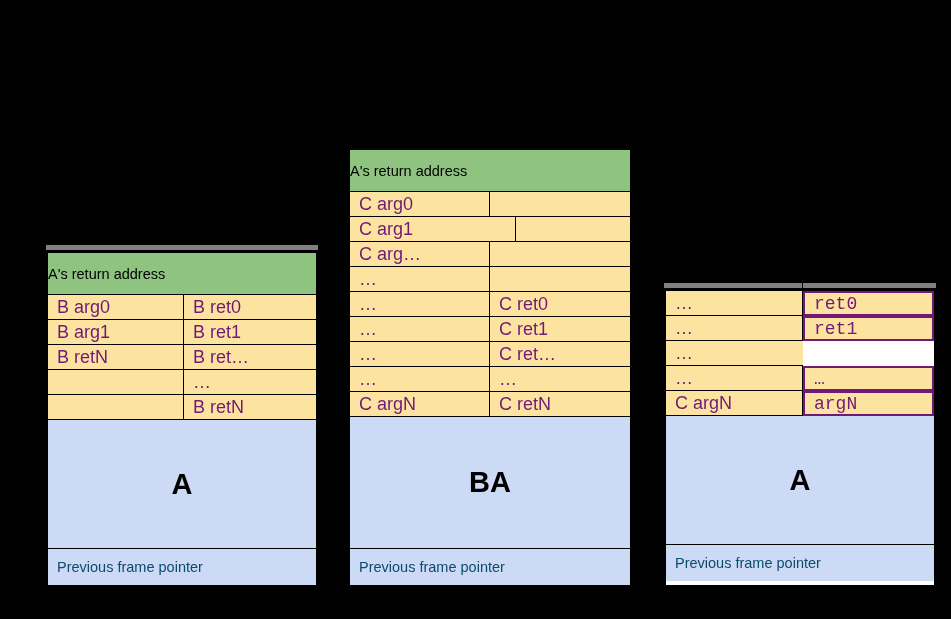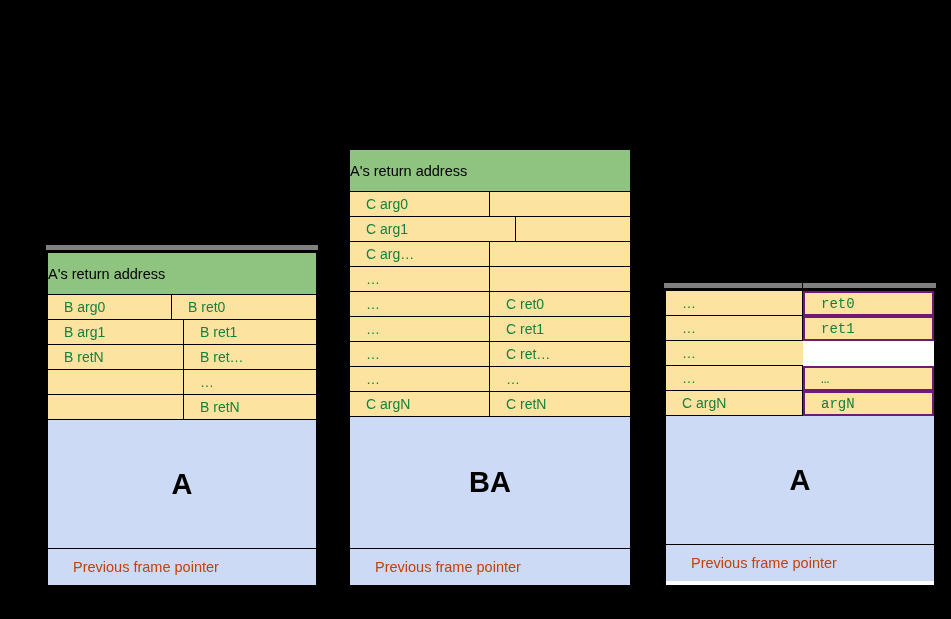--- a/index.html
+++ b/index.html
@@ -56,23 +56,23 @@
     height: 25px;
     box-sizing: border-box;
   }
   .cell {
     box-sizing: border-box;
     background: #FCE4A0;
     border-bottom: 1px solid #000000;
     border-right: 1px solid #000000;
     display: flex;
     align-items: center;
-    padding-left: 16px;
-    font-size: 14px;
-    color: #15803d;
+    padding-left: 9px;
+    font-size: 18px;
+    color: #701a75;
     overflow: hidden;
     white-space: nowrap;
   }
   .cell:last-child { border-right: none; }
 
   .cell.hl {
     border: 2px solid #701a75;
     border-bottom-width: 2px;
     font-family: Liberation Mono, monospace;
   }
@@ -86,23 +86,23 @@
     justify-content: center;
     font-size: 29px;
     font-weight: bold;
     color: #000000;
   }
   .fp {
     box-sizing: border-box;
     background: #CCDAF5;
     display: flex;
     align-items: center;
-    padding-left: 25px;
+    padding-left: 9px;
     font-size: 14.5px;
-    color: #c2410c;
+    color: #0c4a6e;
   }
 
   
   #frame-a      { left: 46px;  top: 251px; width: 272px; height: 336px; }
   #frame-ba     { left: 348px; top: 148px; width: 284px; height: 439px; }
   #frame-a2     { left: 664px; top: 289px; width: 272px; height: 298px; }
 
   #graybar-a    { left: 46px;  top: 245px; width: 272px; }
   #graybar-b1   { left: 664px; top: 283px; width: 138px; }
   #graybar-b2   { left: 803px; top: 283px; width: 133px; }
@@ -113,21 +113,21 @@
 <div class="canvas">
 
   <div class="graybar" id="graybar-a"></div>
   <div class="graybar" id="graybar-b1"></div>
   <div class="graybar" id="graybar-b2"></div>
 
   <div class="frame" id="frame-a">
     <div class="hdr">A's return address</div>
     <div class="rows">
       <div class="row">
-        <div class="cell" style="width:124px">B arg0</div>
+        <div class="cell" style="width:136px">B arg0</div>
         <div class="cell" style="flex:1">B ret0</div>
       </div>
       <div class="row">
         <div class="cell" style="width:136px">B arg1</div>
         <div class="cell" style="flex:1">B ret1</div>
       </div>
       <div class="row">
         <div class="cell" style="width:136px">B retN</div>
         <div class="cell" style="flex:1">B ret…</div>
       </div>

